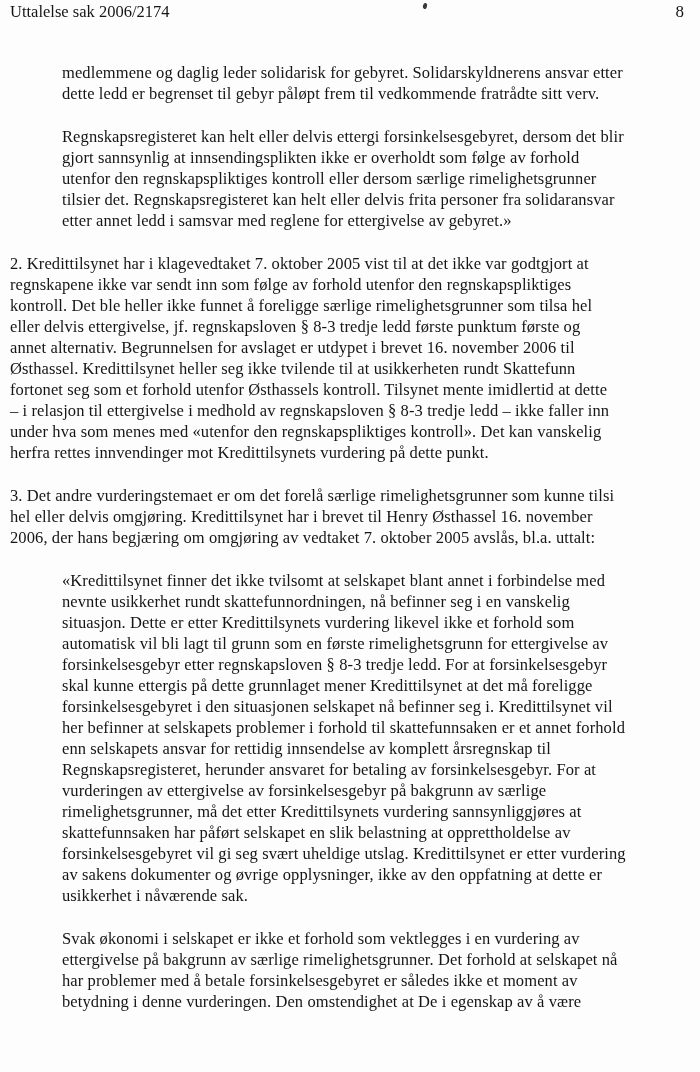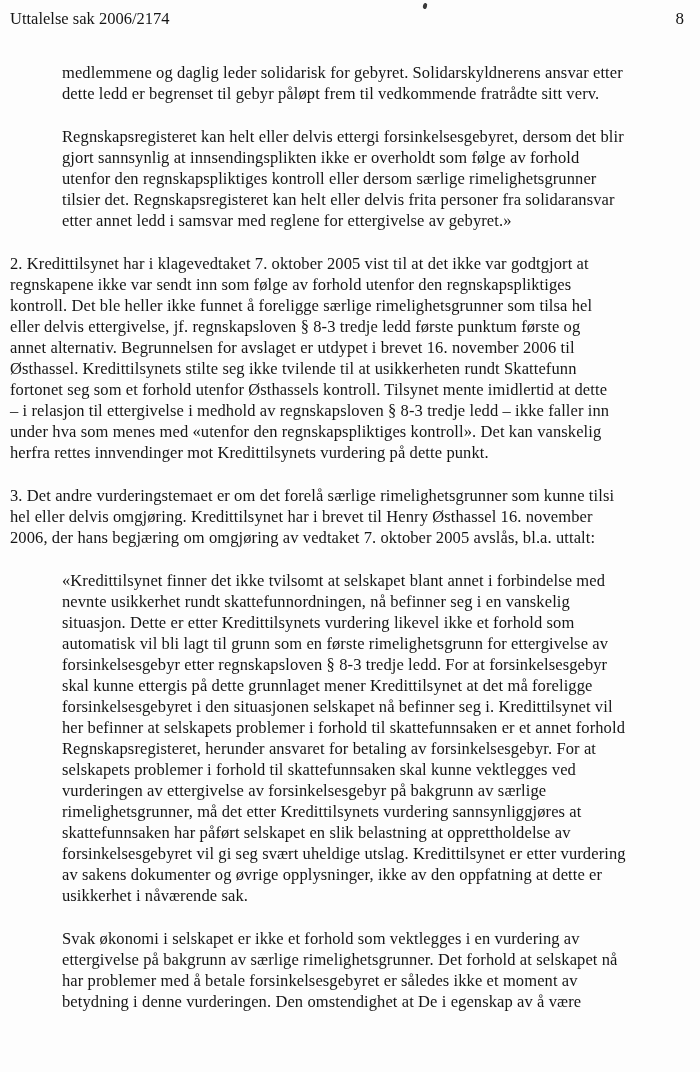--- a/index.html
+++ b/index.html
@@ -21,21 +21,21 @@
     left: 423px;
     top: 3px;
     width: 4px;
     height: 6px;
     background: #3a3a3a;
     border-radius: 50% 50% 40% 60%;
     transform: rotate(18deg);
   }
   .header {
     position: absolute;
-    top: 8px;
+    top: 1px;
     left: 10px;
     right: 16px;
     display: flex;
     justify-content: space-between;
     align-items: baseline;
     font-size: 16.5px;
     line-height: 21px;
   }
   .header .page-number {
     font-size: 17px;
@@ -83,42 +83,42 @@
         <span class="line">utenfor den regnskapspliktiges kontroll eller dersom særlige rimelighetsgrunner</span>
         <span class="line">tilsier det. Regnskapsregisteret kan helt eller delvis frita personer fra solidaransvar</span>
         <span class="line">etter annet ledd i samsvar med reglene for ettergivelse av gebyret.»</span>
       </p>
       <p class="para">
         <span class="line">2. Kredittilsynet har i klagevedtaket 7. oktober 2005 vist til at det ikke var godtgjort at</span>
         <span class="line">regnskapene ikke var sendt inn som følge av forhold utenfor den regnskapspliktiges</span>
         <span class="line">kontroll. Det ble heller ikke funnet å foreligge særlige rimelighetsgrunner som tilsa hel</span>
         <span class="line">eller delvis ettergivelse, jf. regnskapsloven § 8-3 tredje ledd første punktum første og</span>
         <span class="line">annet alternativ. Begrunnelsen for avslaget er utdypet i brevet 16. november 2006 til</span>
-        <span class="line">Østhassel. Kredittilsynets stilte seg ikke tvilende til at usikkerheten rundt Skattefunn</span>
+        <span class="line">Østhassel. Kredittilsynet heller seg ikke tvilende til at usikkerheten rundt Skattefunn</span>
         <span class="line">fortonet seg som et forhold utenfor Østhassels kontroll. Tilsynet mente imidlertid at dette</span>
         <span class="line">– i relasjon til ettergivelse i medhold av regnskapsloven § 8-3 tredje ledd – ikke faller inn</span>
         <span class="line">under hva som menes med «utenfor den regnskapspliktiges kontroll». Det kan vanskelig</span>
         <span class="line">herfra rettes innvendinger mot Kredittilsynets vurdering på dette punkt.</span>
       </p>
       <p class="para">
         <span class="line">3. Det andre vurderingstemaet er om det forelå særlige rimelighetsgrunner som kunne tilsi</span>
         <span class="line">hel eller delvis omgjøring. Kredittilsynet har i brevet til Henry Østhassel 16. november</span>
         <span class="line">2006, der hans begjæring om omgjøring av vedtaket 7. oktober 2005 avslås, bl.a. uttalt:</span>
       </p>
       <p class="para indent">
         <span class="line">«Kredittilsynet finner det ikke tvilsomt at selskapet blant annet i forbindelse med</span>
         <span class="line">nevnte usikkerhet rundt skattefunnordningen, nå befinner seg i en vanskelig</span>
         <span class="line">situasjon. Dette er etter Kredittilsynets vurdering likevel ikke et forhold som</span>
         <span class="line">automatisk vil bli lagt til grunn som en første rimelighetsgrunn for ettergivelse av</span>
         <span class="line">forsinkelsesgebyr etter regnskapsloven § 8-3 tredje ledd. For at forsinkelsesgebyr</span>
         <span class="line">skal kunne ettergis på dette grunnlaget mener Kredittilsynet at det må foreligge</span>
         <span class="line">forsinkelsesgebyret i den situasjonen selskapet nå befinner seg i. Kredittilsynet vil</span>
         <span class="line">her befinner at selskapets problemer i forhold til skattefunnsaken er et annet forhold</span>
+        <span class="line">enn selskapets ansvar for rettidig innsendelse av komplett årsregnskap til</span>
         <span class="line">Regnskapsregisteret, herunder ansvaret for betaling av forsinkelsesgebyr. For at</span>
-        <span class="line">selskapets problemer i forhold til skattefunnsaken skal kunne vektlegges ved</span>
         <span class="line">vurderingen av ettergivelse av forsinkelsesgebyr på bakgrunn av særlige</span>
         <span class="line">rimelighetsgrunner, må det etter Kredittilsynets vurdering sannsynliggjøres at</span>
         <span class="line">skattefunnsaken har påført selskapet en slik belastning at opprettholdelse av</span>
         <span class="line">forsinkelsesgebyret vil gi seg svært uheldige utslag. Kredittilsynet er etter vurdering</span>
         <span class="line">av sakens dokumenter og øvrige opplysninger, ikke av den oppfatning at dette er</span>
         <span class="line">usikkerhet i nåværende sak.</span>
       </p>
       <p class="para indent">
         <span class="line">Svak økonomi i selskapet er ikke et forhold som vektlegges i en vurdering av</span>
         <span class="line">ettergivelse på bakgrunn av særlige rimelighetsgrunner. Det forhold at selskapet nå</span>

